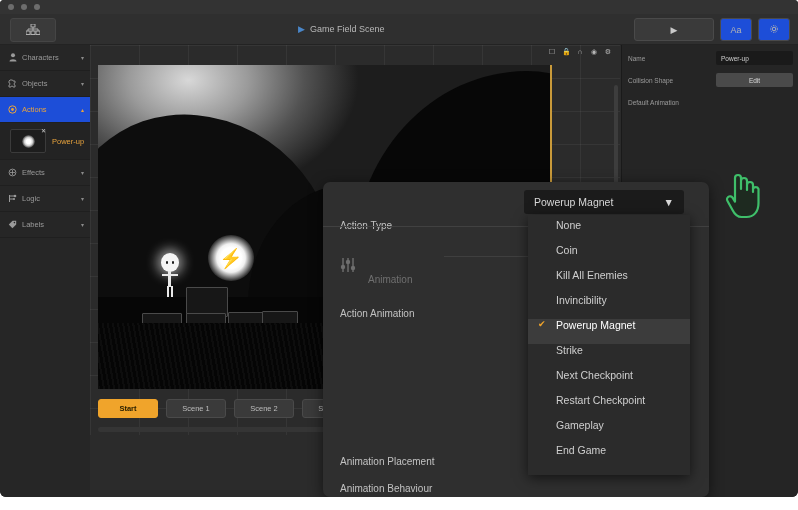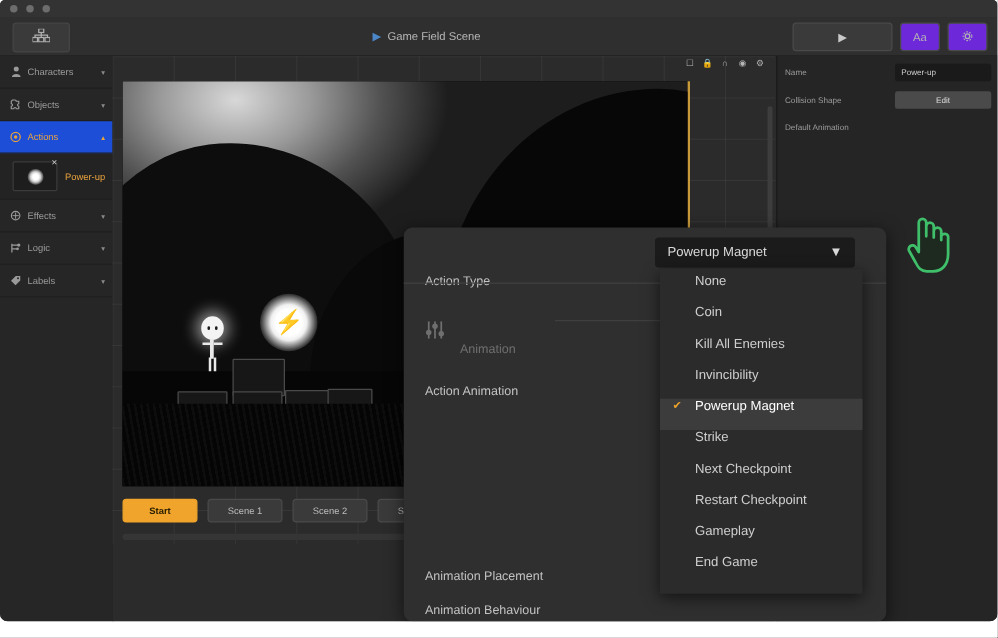--- a/index.html
+++ b/index.html
@@ -12,21 +12,21 @@
   .dots{position:absolute;left:8px;top:4px;display:flex;gap:7px;}
   .dot{width:6px;height:6px;border-radius:50%;background:#6d6d6d;}
 
   
   .toolbar{position:absolute;left:0;top:14px;width:798px;height:30px;background:#2f2f2f;border-bottom:1px solid #232323;}
   .tb-icon-btn{position:absolute;left:10px;top:4px;width:44px;height:22px;background:#3a3a3a;border:1px solid #454545;border-radius:3px;display:flex;align-items:center;justify-content:center;}
   .scene-label{position:absolute;left:298px;top:0;height:30px;display:flex;align-items:center;gap:5px;color:#b8b8b8;font-size:9px;}
   .scene-arrow{color:#4a86c8;font-size:9px;}
   .tb-right{position:absolute;right:8px;top:4px;display:flex;gap:6px;align-items:center;}
   .play-btn{width:78px;height:21px;background:#3a3a3a;border:1px solid #4a4a4a;border-radius:3px;display:flex;align-items:center;justify-content:center;color:#c9c9c9;font-size:9px;}
-  .sq-btn{width:30px;height:21px;background:#6d28d9;border:1px solid #4a4a4a;border-radius:3px;display:flex;align-items:center;justify-content:center;color:#b4b4b4;font-size:9px;}
+  .sq-btn{width:30px;height:21px;background:#1d4ed8;border:1px solid #4a4a4a;border-radius:3px;display:flex;align-items:center;justify-content:center;color:#b4b4b4;font-size:9px;}
 
   
   .sidebar{position:absolute;left:0;top:45px;width:90px;height:452px;background:#262626;border-right:1px solid #1c1c1c;}
   .side-item{position:relative;height:26px;display:flex;align-items:center;padding:0 6px 0 7px;border-bottom:1px solid #1f1f1f;color:#9a9a9a;font-size:7.5px;box-sizing:border-box;}
   .side-item .si-ico{width:11px;display:flex;align-items:center;justify-content:center;margin-right:4px;}
   .side-item .si-lbl{flex:1;}
   .side-item .si-chev{font-size:6px;color:#8a8a8a;}
   .side-item.active{color:#e8a33d;background:#1d4ed8;}
   .side-item.active .si-chev{color:#e8a33d;}
   .asset-row{height:36px;display:flex;align-items:center;padding-left:10px;border-bottom:1px solid #1f1f1f;background:#232323;}

